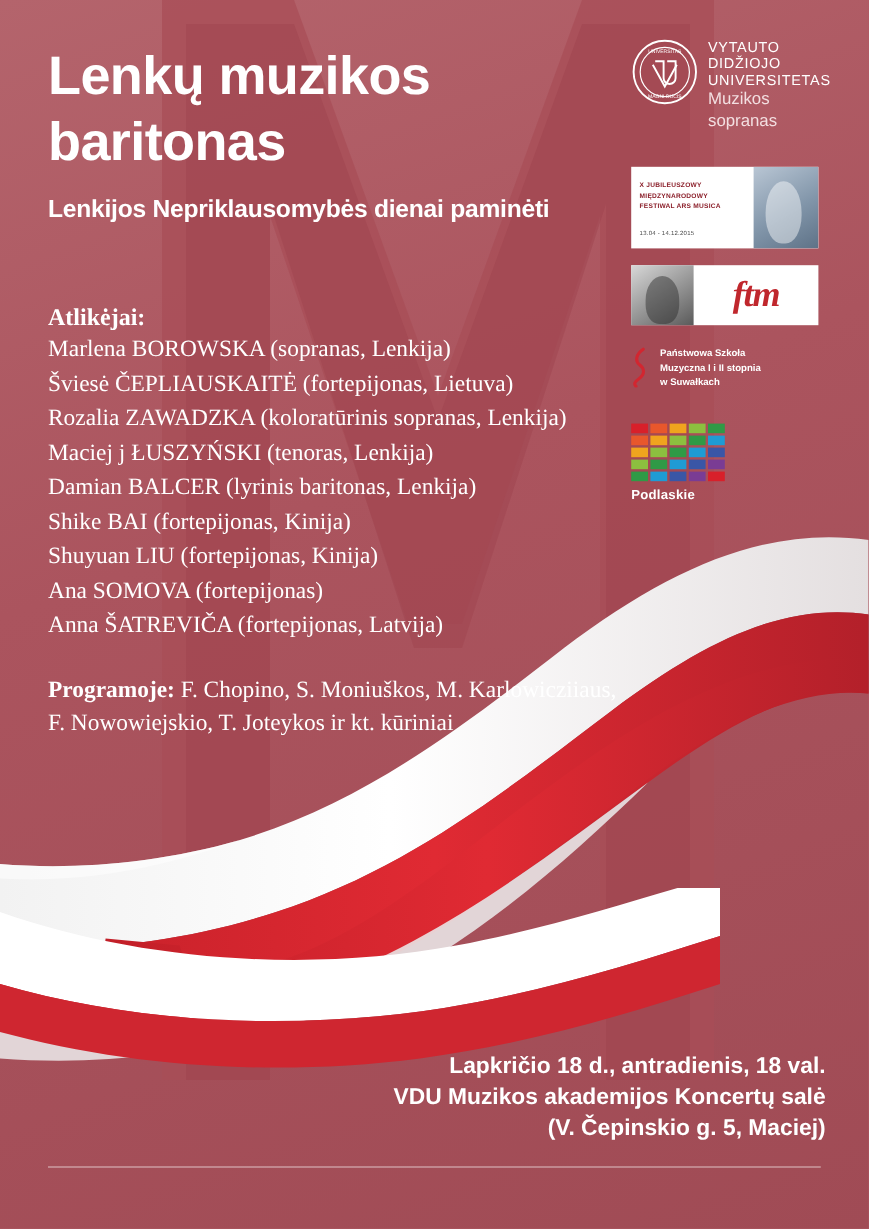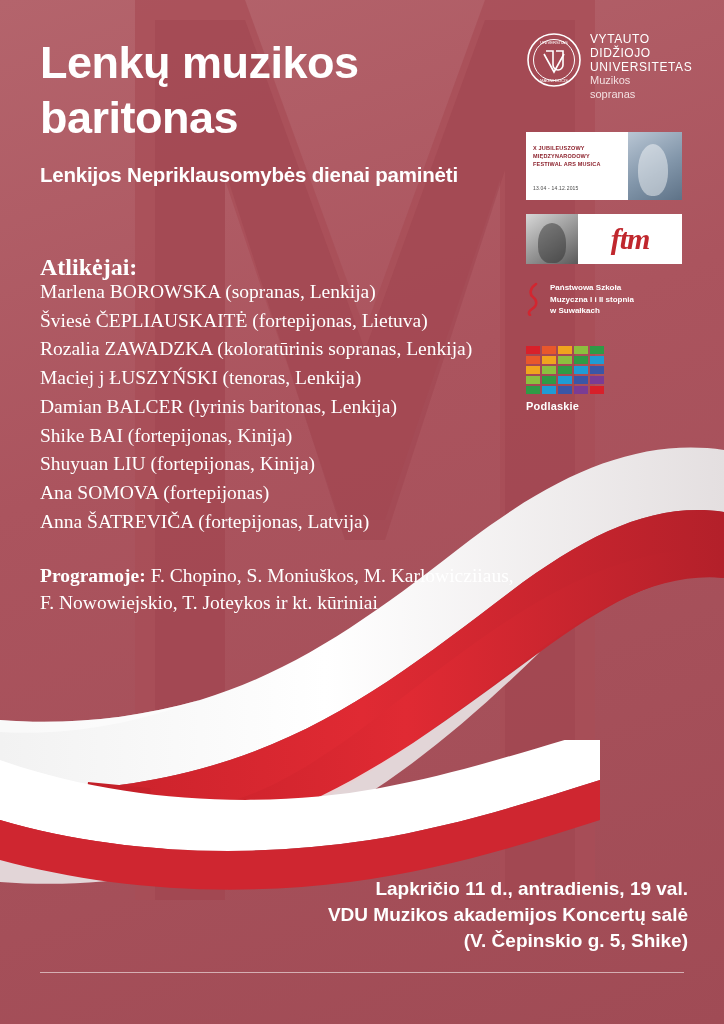--- a/index.html
+++ b/index.html
@@ -73,21 +73,21 @@
     letter-spacing: -0.2px;
   }
 
   .performers-label {
     position: absolute;
     left: 40px;
     top: 254px;
     color: #ffffff;
     font-family: "Liberation Serif", serif;
     font-weight: bold;
-    font-size: 24px;
+    font-size: 20px;
   }
   .performers {
     position: absolute;
     left: 40px;
     top: 278px;
     width: 530px;
     color: #ffffff;
     font-size: 19.5px;
     line-height: 28.7px;
   }
@@ -155,21 +155,21 @@
     font-family: "Liberation Sans", sans-serif;
     line-height: 1.18;
   }
   .vdu-text .l1 {
     font-size: 12px;
     letter-spacing: 0.6px;
     color: #ffffff;
   }
   .vdu-text .l2 {
     margin-top: 6px;
-    font-size: 11px;
+    font-size: 14px;
     color: #f3dfe1;
     line-height: 1.25;
   }
 
   .logo-festival {
     margin-top: 30px;
     width: 156px;
     height: 68px;
     background: #ffffff;
     position: relative;
@@ -356,23 +356,23 @@
     </div>
 
     <div class="program">
       <div>
         <b>Programoje:</b><span> F. Chopino, S. Moniuškos, M. Karlowicziiaus,</span>
       </div>
       <div>F. Nowowiejskio, T. Joteykos ir kt. kūriniai</div>
     </div>
 
     <div class="venue">
-      <div>Lapkričio 11 d., antradienis, 19 val.</div>
+      <div>Lapkričio 18 d., antradienis, 18 val.</div>
       <div>VDU Muzikos akademijos Koncertų salė</div>
-      <div>(V. Čepinskio g. 5, Shike)</div>
+      <div>(V. Čepinskio g. 5, Maciej)</div>
     </div>
 
     <div class="rule"></div>
 
     <div class="logos">
 
       <div class="logo-vdu">
         <span class="vdu-seal">
           <svg viewBox="0 0 56 56" xmlns="http://www.w3.org/2000/svg">
             <circle cx="28" cy="28" r="26" fill="none" stroke="#ffffff" stroke-width="1.6"></circle>

